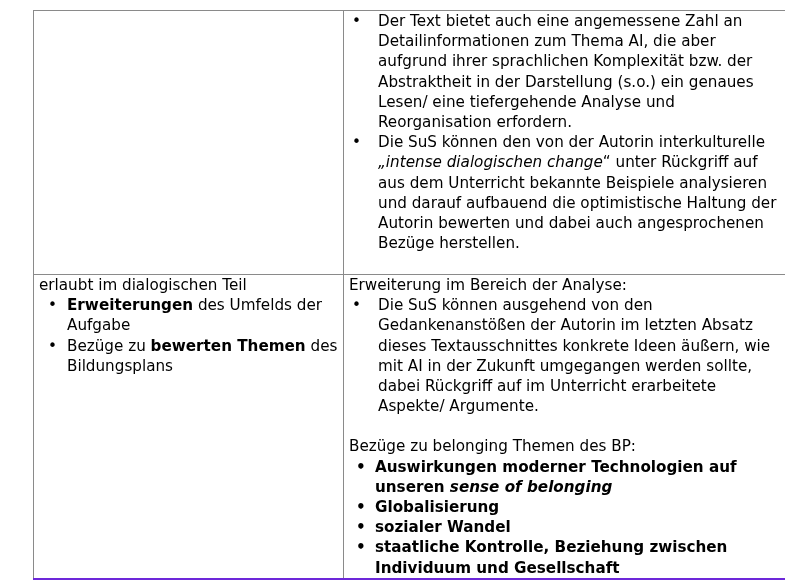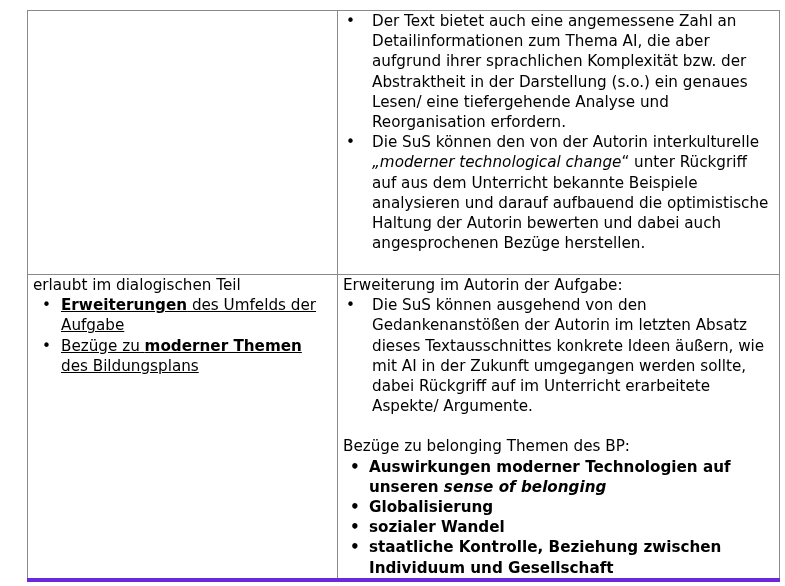--- a/index.html
+++ b/index.html
@@ -1,28 +1,28 @@
 <!DOCTYPE html>
 <html><head>
 <meta charset="utf-8">
 <style>
   html, body { margin:0; padding:0; background:#ffffff; }
   body { width:785px; height:586px; position:relative; overflow:hidden;
          font-family:"DejaVu Sans", sans-serif; font-size:15.2px; color:#000; }
-  .tbl { position:absolute; left:27px; top:10px; width:752px; height:568px;
+  .tbl { position:absolute; left:33px; top:10px; width:752px; height:568px;
          border-collapse:collapse; table-layout:fixed; }
   .tbl td { border:1.5px solid #8a8a8a; vertical-align:top; padding:0 4px 0 5px; line-height:20.2px; }
-  .tbl tr:last-child td { border-bottom:4px solid #6d28d9; }
+  .tbl tr:last-child td { border-bottom:2px solid #6d28d9; }
   col.c1 { width:310px; }
   col.c2 { width:442px; }
   ul { margin:0; padding:0; list-style:none; }
   li { position:relative; }
   ul.wide li { padding-left:29px; }
   ul.wide li::before { content:"•"; position:absolute; left:3px; top:0; }
-  ul.left li { padding-left:28px;text-decoration:underline; }
+  ul.left li { padding-left:28px; }
   ul.left li::before { content:"•"; position:absolute; left:9px; top:0; }
   ul.narrow li { padding-left:26px;font-weight:bold; }
   ul.narrow li::before { content:"•"; position:absolute; left:7px; top:0; }
   .spacer { height:20px; }
   i { font-style:italic; }
   b { font-weight:bold; }
 </style>
 </head>
 <body>
 
@@ -30,34 +30,34 @@
   <colgroup>
       <col class="c1">
       <col class="c2">
     </colgroup>
   <tbody>
       <tr style="height:264px;">
     <td></td>
     <td>
       <ul class="wide">
         <li>Der Text bietet auch eine angemessene Zahl an Detailinformationen zum Thema AI, die aber aufgrund ihrer sprachlichen Komplexität bzw. der Abstraktheit in der Darstellung (s.o.) ein genaues Lesen/ eine tiefergehende Analyse und Reorganisation erfordern.</li>
-        <li><span>Die SuS können den von der Autorin interkulturelle </span><i>„moderner technological change</i><span>“ unter Rückgriff auf aus dem Unterricht bekannte Beispiele analysieren und darauf aufbauend die optimistische Haltung der Autorin bewerten und dabei auch angesprochenen Bezüge herstellen.</span></li>
+        <li><span>Die SuS können den von der Autorin interkulturelle </span><i>„intense dialogischen change</i><span>“ unter Rückgriff auf aus dem Unterricht bekannte Beispiele analysieren und darauf aufbauend die optimistische Haltung der Autorin bewerten und dabei auch angesprochenen Bezüge herstellen.</span></li>
       </ul>
     </td>
   </tr>
   <tr>
     <td>
       <div>erlaubt im dialogischen Teil</div>
       <ul class="left">
         <li><b>Erweiterungen</b><span> des Umfelds der Aufgabe</span></li>
-        <li><span>Bezüge zu </span><b>moderner Themen</b><span> des Bildungsplans</span></li>
+        <li><span>Bezüge zu </span><b>bewerten Themen</b><span> des Bildungsplans</span></li>
       </ul>
     </td>
     <td>
-      <div>Erweiterung im Autorin der Aufgabe:</div>
+      <div>Erweiterung im Bereich der Analyse:</div>
       <ul class="wide">
         <li>Die SuS können ausgehend von den Gedankenanstößen der Autorin im letzten Absatz dieses Textausschnittes konkrete Ideen äußern, wie mit AI in der Zukunft umgegangen werden sollte, dabei Rückgriff auf im Unterricht erarbeitete Aspekte/ Argumente.</li>
       </ul>
       <div class="spacer"></div>
       <div>Bezüge zu belonging Themen des BP:</div>
       <ul class="narrow">
         <li><span>Auswirkungen moderner Technologien auf unseren </span><i>sense of belonging</i></li>
         <li>Globalisierung</li>
         <li>sozialer Wandel</li>
         <li>staatliche Kontrolle, Beziehung zwischen Individuum und Gesellschaft</li>

